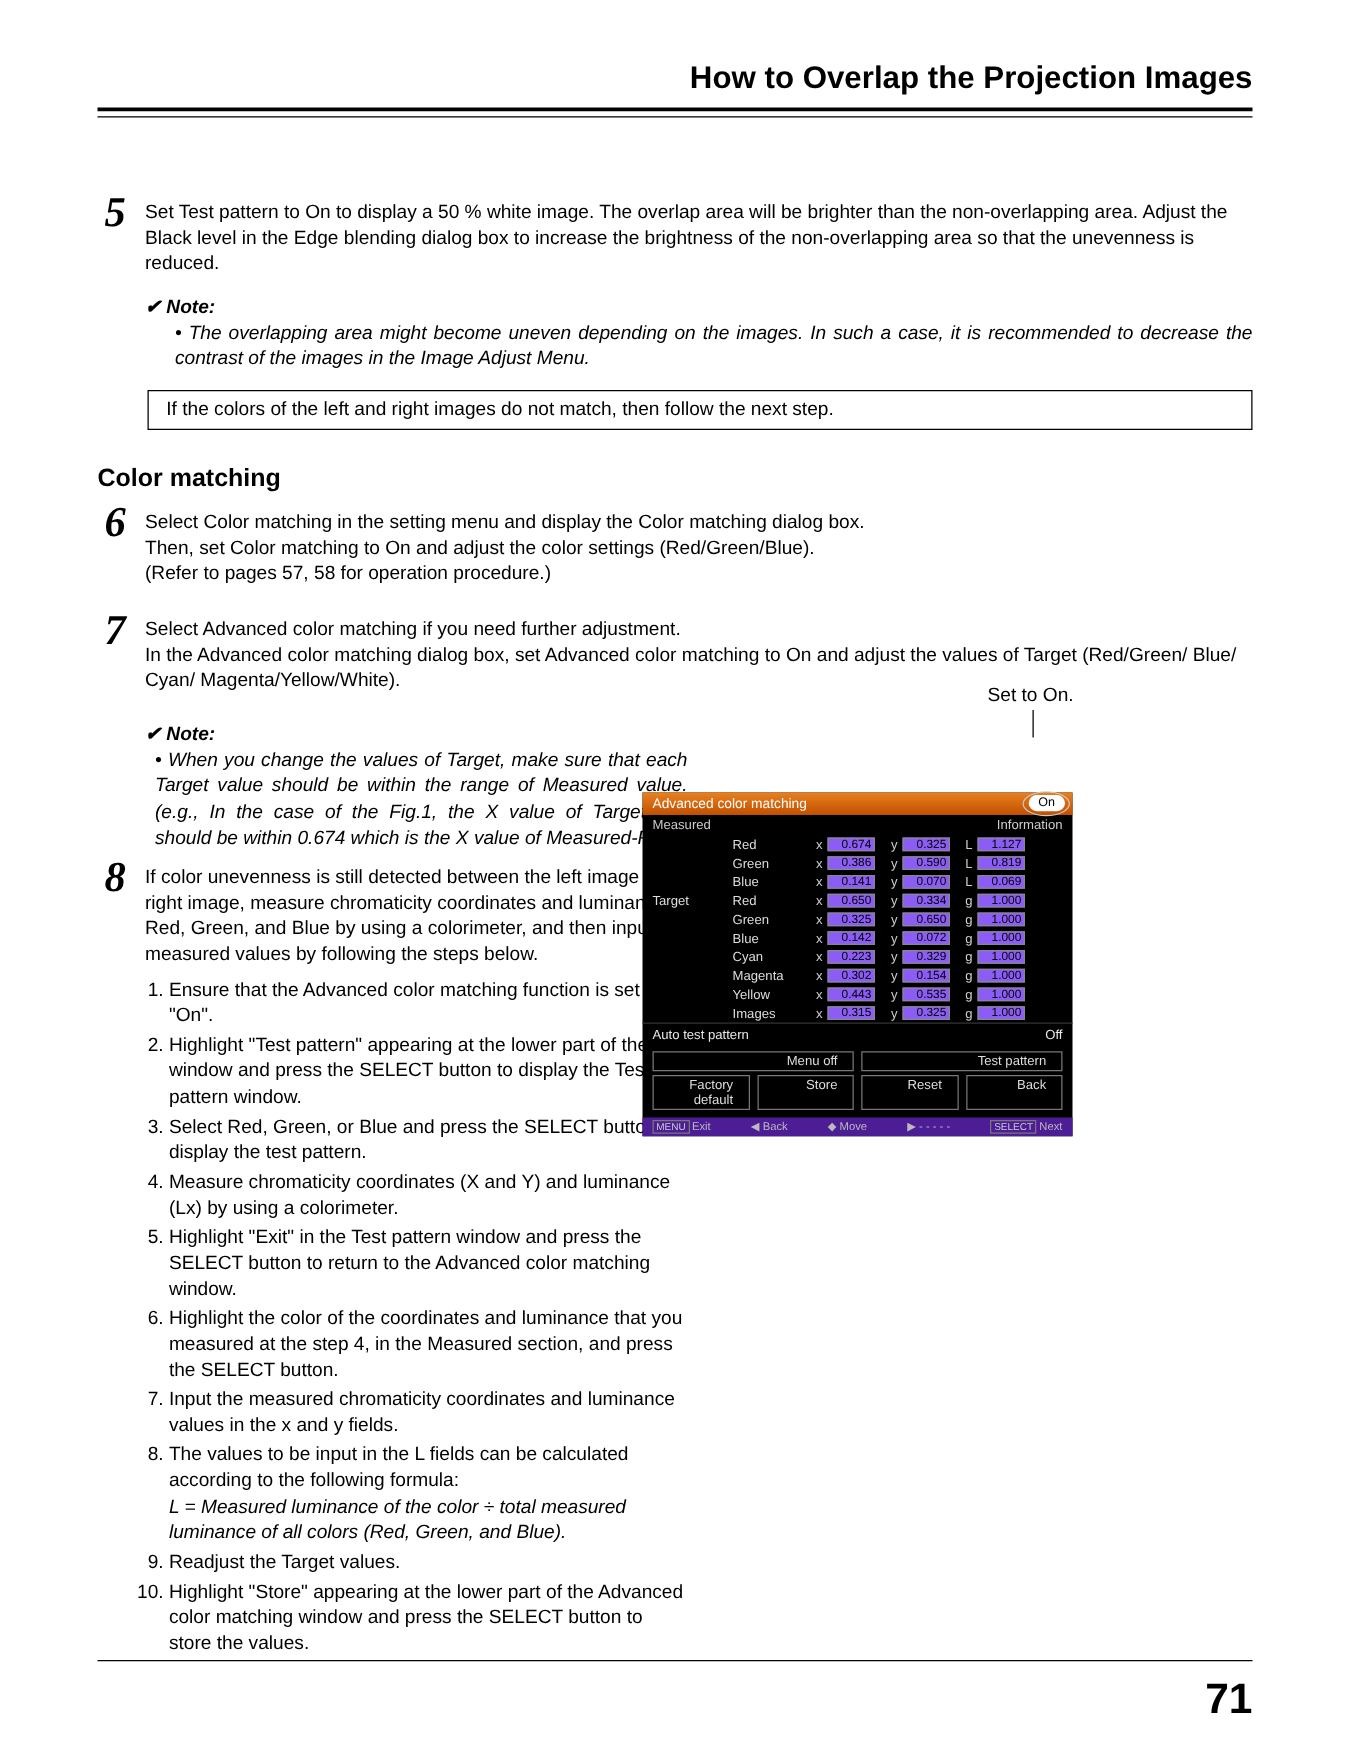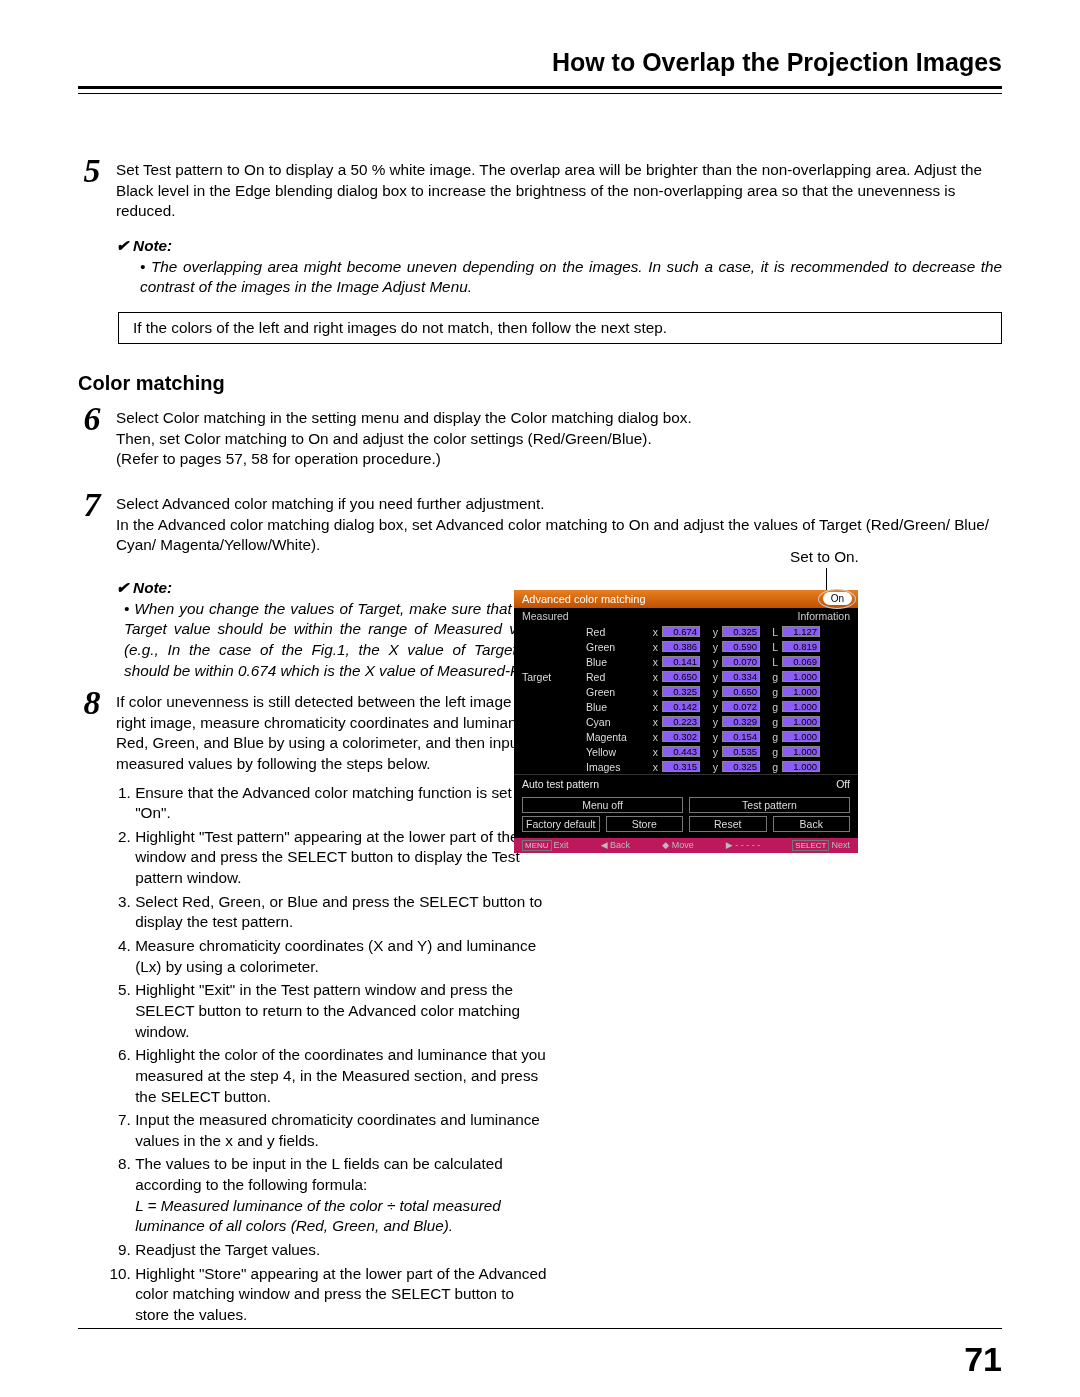--- a/index.html
+++ b/index.html
@@ -104,20 +104,21 @@
   #set-on-line{
     position:absolute;
     width:1px; background:#000;
   }
   #osd{
     position:absolute;
     background:#000;
     font-family:Arial,Helvetica,sans-serif;
     color:#e8e8e8;
     font-size:10.5px;
+    margin-top:44px;
   }
   .osd-title{
     background:linear-gradient(#e88020,#c05000);
     color:#fff;
     padding:3px 8px;
     position:relative;
     font-size:11px;
   }
   .osd-title .pill{
     position:absolute; right:6px; top:2px;
@@ -157,26 +158,26 @@
     padding:3px 8px; border-top:1px solid #333;
   }
   .osd-btns{
     display:grid;
     grid-template-columns: repeat(4, 1fr);
     row-gap:3px; column-gap:6px;
     padding:4px 8px 6px;
   }
   .osd-btn{
     border:1px solid #777; color:#ddd;
-    text-align:center; font-size:10.5px;
-    padding:1px 0;
+    text-align:right; font-size:10.5px;
+    padding:1px 12px;
   }
   .osd-nav{
     display:flex; justify-content:space-between;
-    background:#be185d; color:#bbb;
+    background:#4c1d95; color:#bbb;
     font-size:9px;
     padding:2px 8px;
   }
   .key{
     display:inline-block; border:1px solid #777;
     padding:0 2px; font-size:8px; margin-right:2px;
     color:#ccc;
   }
 </style>
 </head>

